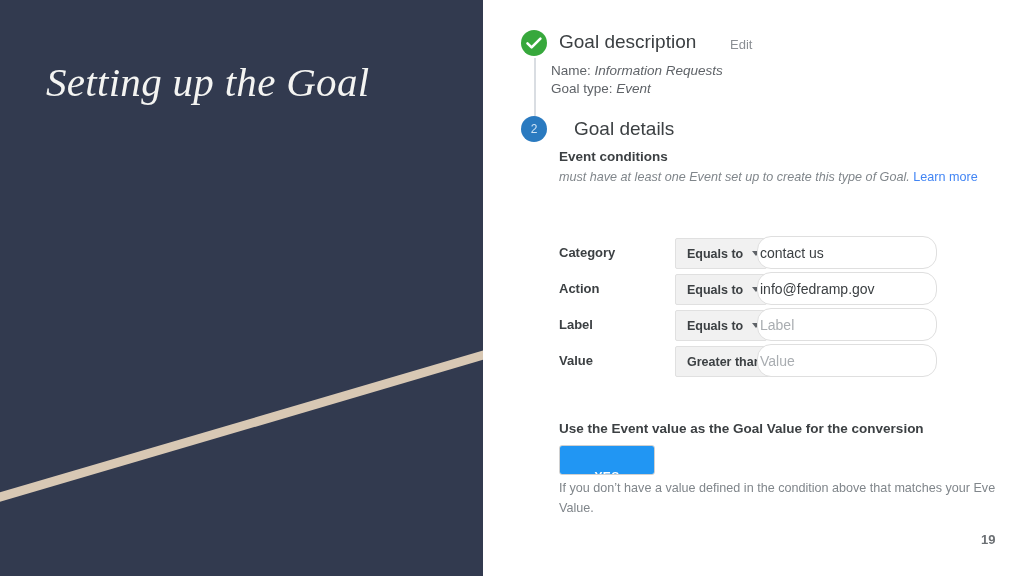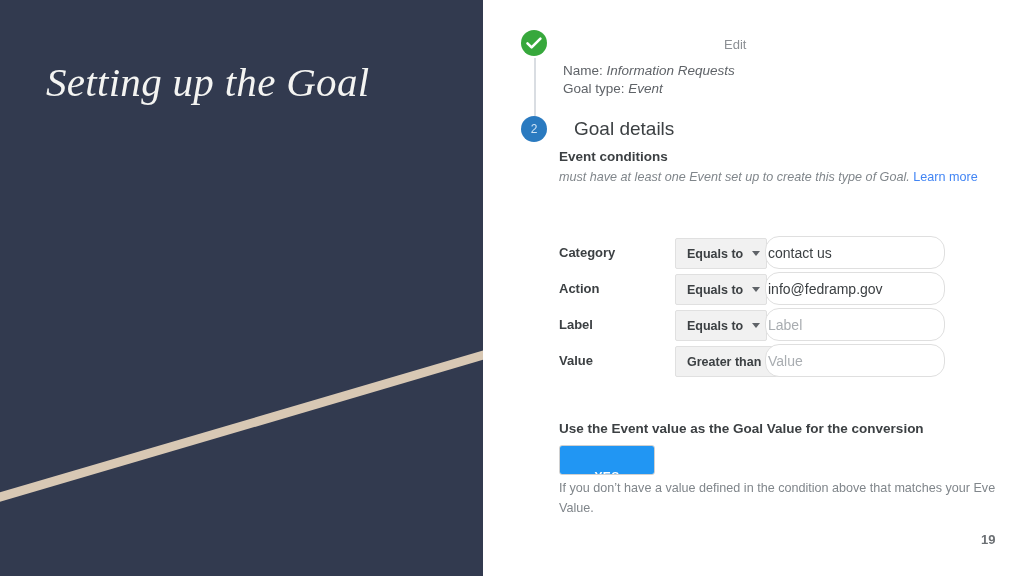--- a/index.html
+++ b/index.html
@@ -115,31 +115,31 @@
     font-size: 19px;
     color: #3c4043;
     font-family: "Liberation Sans", sans-serif;
     white-space: nowrap;
   }
   .step-title.t1 { left: 76px; top: 31px; }
   .step-title.t2 { left: 76px; top: 118px; margin-left: 15px; }
 
   .edit-link {
     position: absolute;
-    left: 241px;
+    left: 247px;
     top: 37px;
     font-size: 13px;
     color: #8b8f94;
     font-family: "Liberation Sans", sans-serif;
     cursor: pointer;
   }
 
   .meta-line {
     position: absolute;
-    left: 80px;
+    left: 68px;
     font-size: 13.5px;
     color: #5f6368;
     font-family: "Liberation Sans", sans-serif;
     white-space: nowrap;
   }
   .meta-line.m1 { top: 63px; }
   .meta-line.m2 { top: 81px; }
   .meta-line em { font-style: italic; color: #5f6368; }
 
   
@@ -215,21 +215,21 @@
   .cond-select .caret {
     margin-left: 9px;
     width: 0;
     height: 0;
     border-left: 4.5px solid transparent;
     border-right: 4.5px solid transparent;
     border-top: 5px solid #5f6368;
   }
   .cond-input {
     position: absolute;
-    left: 206px;
+    left: 198px;
     top: -2px;
     width: 180px;
     height: 33px;
     border: 1px solid #dfdfdf;
     border-radius: 14px;
     background: #ffffff;
     box-sizing: border-box;
     display: flex;
     align-items: center;
     padding: 0 2px;
@@ -325,20 +325,21 @@
   <div class="right-panel">
     <div class="ga">
 
       <div class="step-connector"></div>
 
       <div class="step-icon done">
         <svg viewBox="0 0 26 26" aria-hidden="true">
           <path d="M6.5 13.4 L10.6 17.4 L19.4 8.6" fill="none" stroke="#ffffff" stroke-width="2.6" stroke-linecap="round" stroke-linejoin="round"></path>
         </svg>
       </div>
+      <div class="step-title t1">Goal description</div>
       <div class="edit-link">Edit</div>
 
       <div class="meta-line m1">
         <span>Name:</span>
         <em>Information Requests</em>
       </div>
       <div class="meta-line m2">
         <span>Goal type:</span>
         <em>Event</em>
       </div>

